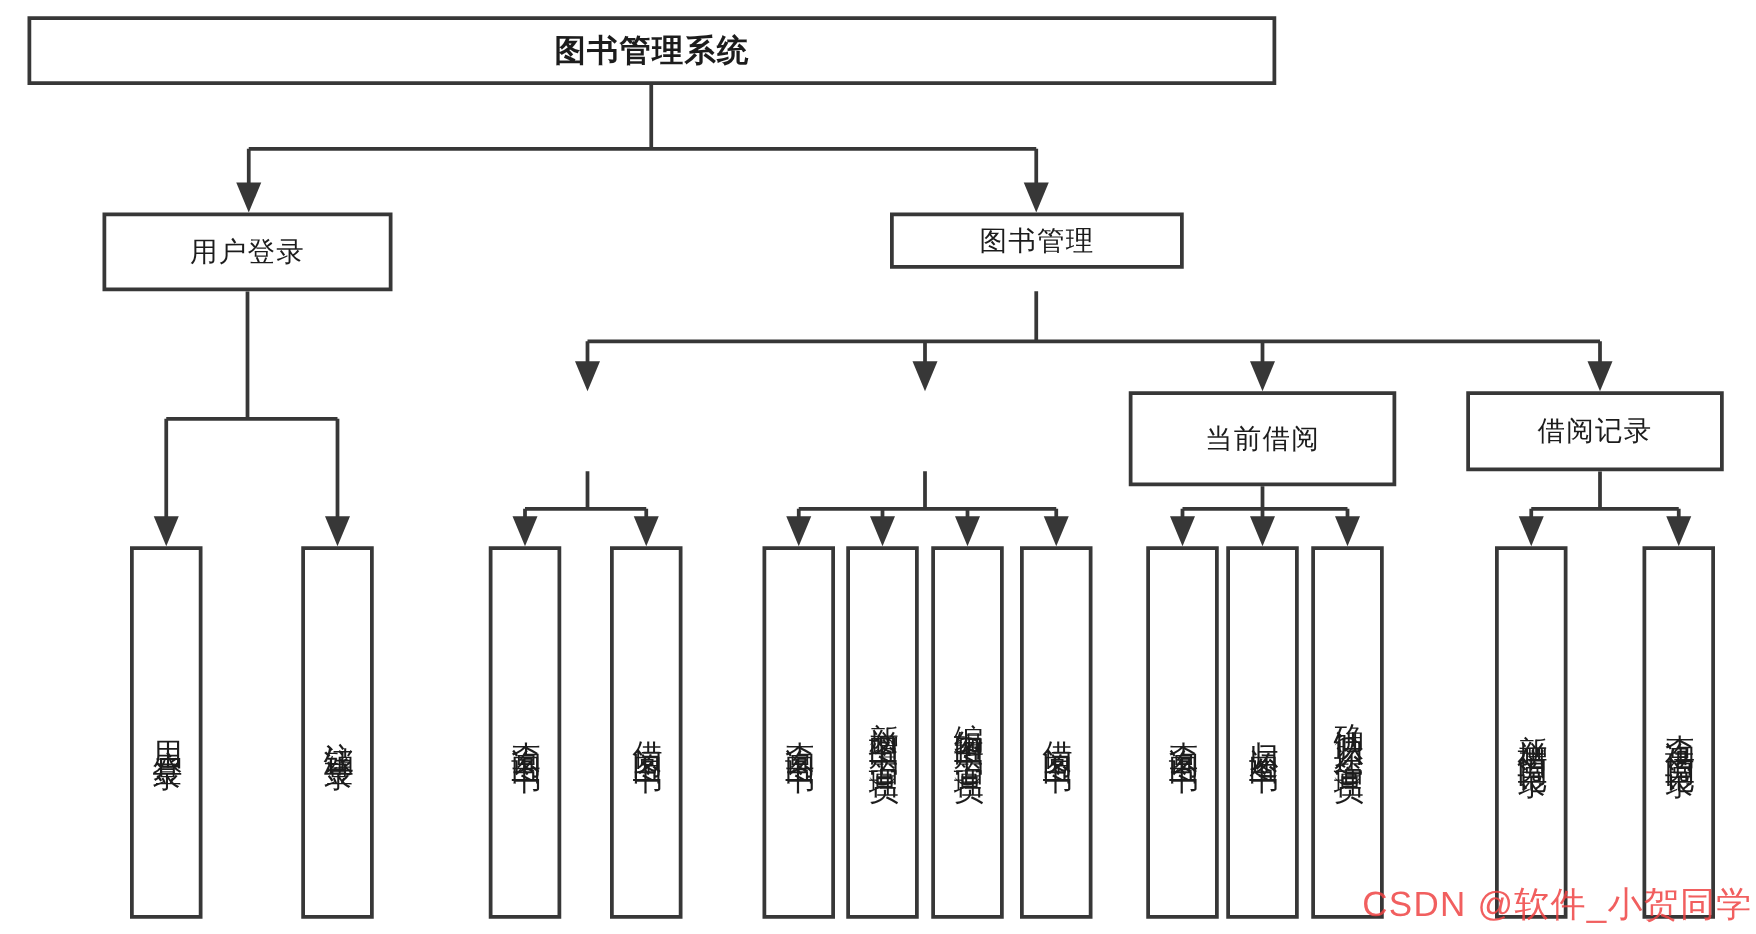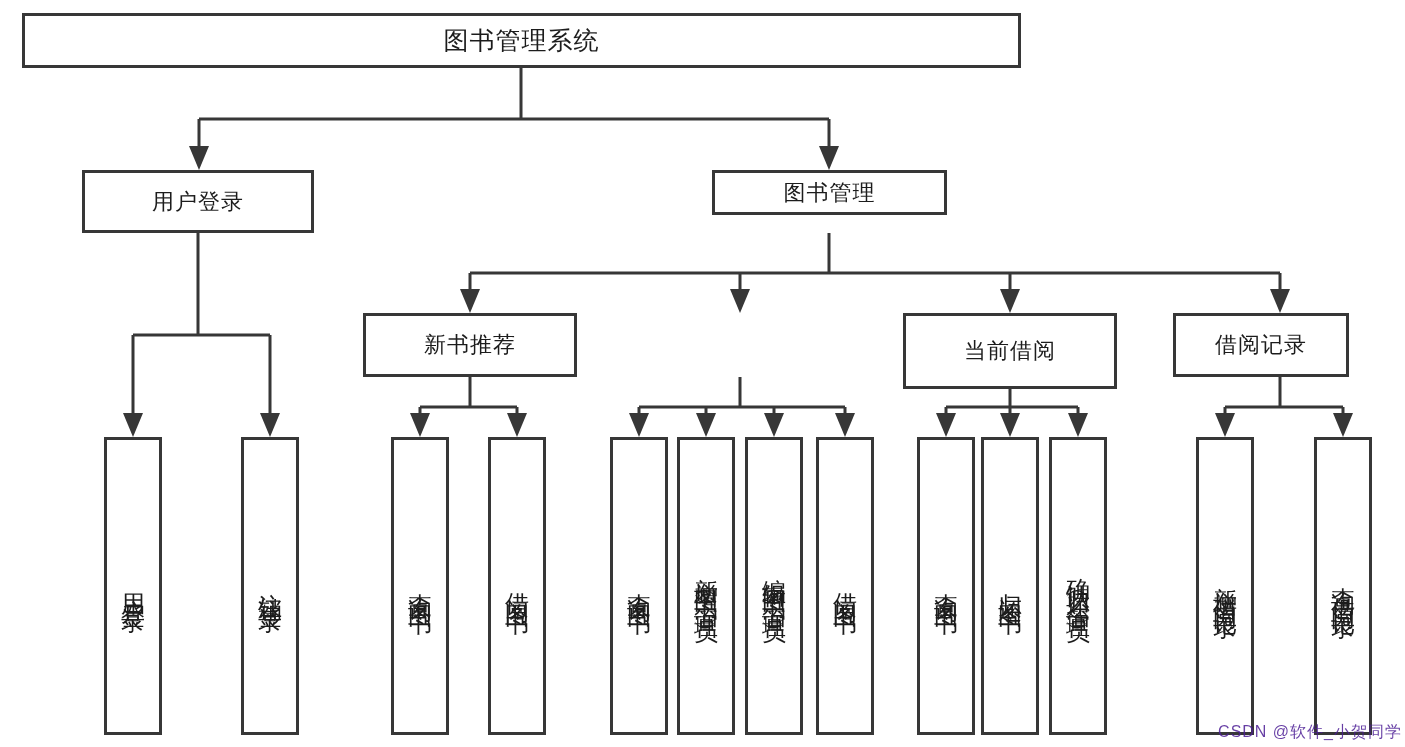--- a/index.html
+++ b/index.html
@@ -14,34 +14,34 @@
   .wires{position:absolute;left:0;top:0;width:1405px;height:747px;}
   .box{
     position:absolute;
     box-sizing:border-box;
     border:3px solid #373737;
     background:#ffffff;
     display:flex;align-items:center;justify-content:center;
     text-align:center;
   }
   .hlabel{font-size:22px;letter-spacing:1px;white-space:nowrap;}
-  .root .hlabel{font-size:25px;}
+  .root .hlabel{font-size:25px;font-weight:bold;}
   .vtext{
     writing-mode:vertical-rl;
     text-orientation:mixed;
     font-size:24px;
     letter-spacing:6px;
     line-height:1;
     white-space:nowrap;
   }
   .watermark{
     position:absolute;
     right:3px;bottom:4px;
-    font-size:16px;
-    color:#4c1d95;
+    font-size:28px;
+    color:#ef4444;
     opacity:.85;
     letter-spacing:1px;
     white-space:nowrap;
   }
 </style>
 </head>
 <body>
 
 <div class="canvas">
 
@@ -106,27 +106,24 @@
     <span class="hlabel">图书管理系统</span>
   </div>
 
   <div class="box" style="left:82px;top:170px;width:232px;height:63px">
     <span class="hlabel">用户登录</span>
   </div>
   <div class="box" style="left:712px;top:170px;width:235px;height:45px">
     <span class="hlabel">图书管理</span>
   </div>
 
-  <div class="box" style="left:363px;top:313px;width:214px;height:64px">
-    <span class="hlabel">新书推荐</span>
-  </div>
   <div class="box" style="left:903px;top:313px;width:214px;height:76px">
     <span class="hlabel">当前借阅</span>
   </div>
-  <div class="box" style="left:1173px;top:313px;width:176px;height:64px">
+  <div class="box" style="left:1173px;top:313px;width:206px;height:64px">
     <span class="hlabel">借阅记录</span>
   </div>
 
   <div class="box" style="left:104px;top:437px;width:58px;height:298px">
     <span class="vtext">用户登录</span>
   </div>
   <div class="box" style="left:241px;top:437px;width:58px;height:298px">
     <span class="vtext">注销登录</span>
   </div>
 

